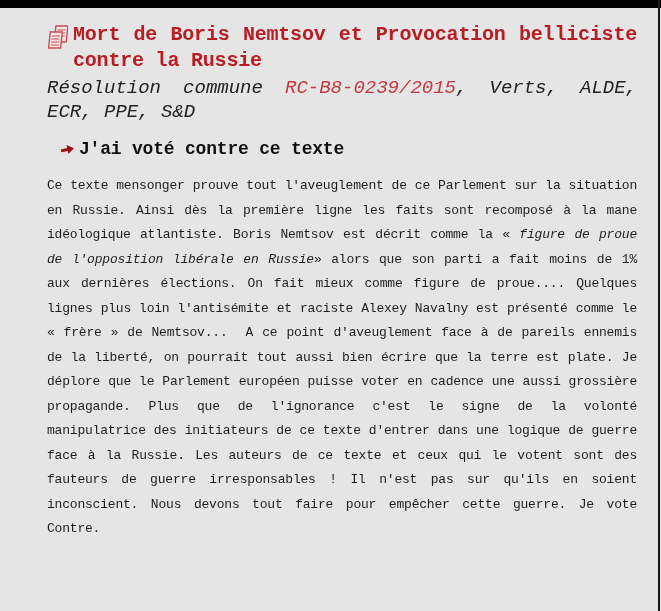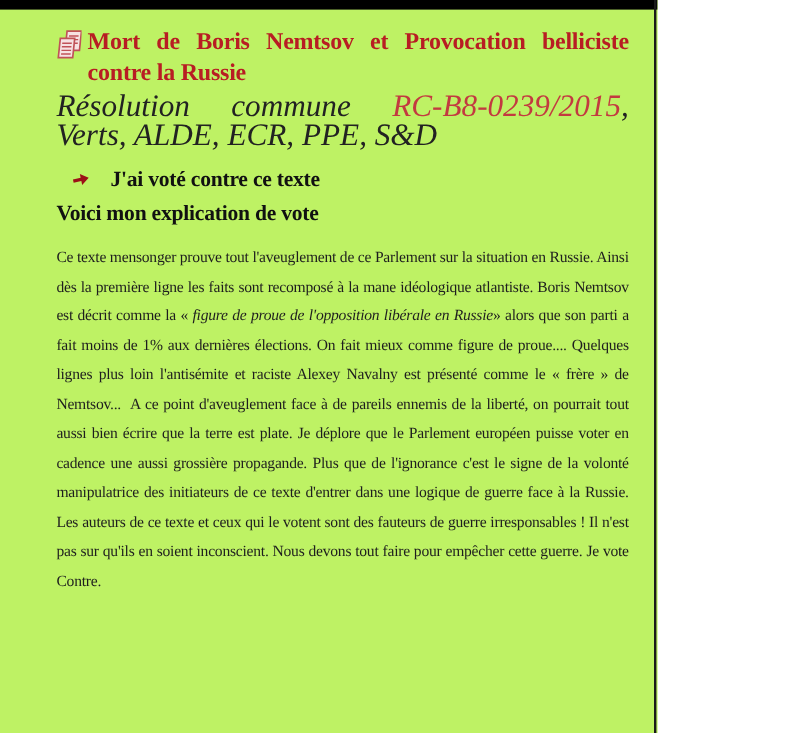--- a/index.html
+++ b/index.html
@@ -1,22 +1,22 @@
 <!DOCTYPE html>
 <html lang="fr"><head>
 <meta charset="utf-8">
 <style>
   html, body { margin: 0; padding: 0; background: #ffffff; }
   .page {
     position: relative;
-    width: 548px;
+    width: 661px;
     height: 611px;
-    background: #bef264;
+    background: #e5e5e5;
     overflow: hidden;
-    font-family: Liberation Serif, serif;
+    font-family: Liberation Mono, monospace;
     color: #1e1e1e;
   }
   .top-bar {
     position: absolute;
     top: 0; left: 0;
     width: 100%; height: 8px;
     background: #000000;
   }
   .right-border {
     position: absolute;
@@ -39,37 +39,37 @@
     line-height: 26px;
     font-weight: bold;
     letter-spacing: -0.2px;
   }
   .title-icon { flex: 0 0 auto; margin-top: 3px; }
   .title-icon svg { display: block; }
   .title-text { text-align: justify; cursor: pointer; }
   .subtitle {
     margin: 3px 0 0 0;
     font-style: italic;
-    font-size: 26px;
+    font-size: 19px;
     line-height: 23.5px;
     color: #222222;
     text-align: justify;
   }
   .doc-link {
     color: #c33a40;
     font-style: italic;
     text-decoration: none;
     cursor: pointer;
   }
   .vote-line {
     margin: 13px 0 0 0;
     padding-left: 13px;
     display: flex;
     align-items: center;
-    gap: 17px;
+    gap: 4px;
     font-weight: bold;
     font-size: 18px;
     line-height: 24px;
     color: #111111;
     letter-spacing: -0.2px;
   }
   .arrow-icon { flex: 0 0 auto; display: flex; }
   .expl-heading {
     margin: 4px 0 0 0;
     font-weight: bold;
@@ -122,18 +122,17 @@
 
     <p class="vote-line">
       <span class="arrow-icon">
         <svg width="15" height="15" viewBox="0 0 16 16" xmlns="http://www.w3.org/2000/svg">
           <polygon points="1,6.5 8,6.5 8,3 15,8 8,13 8,9.5 1,9.5" fill="#9c1117" transform="rotate(-12 8 8)"></polygon>
         </svg>
       </span>
       <span class="vote-text">J'ai voté contre ce texte</span>
     </p>
 
-    <p class="expl-heading">Voici mon explication de vote</p>
 
     <p class="body-text"><span>Ce texte mensonger prouve tout l'aveuglement de ce Parlement sur la situation en Russie. Ainsi dès la première ligne les faits sont recomposé à la mane idéologique atlantiste. Boris Nemtsov est décrit comme la «&nbsp;</span><em>figure de proue de l'opposition libérale en Russie</em><span>» alors que son parti a fait moins de 1% aux dernières élections. On fait mieux comme figure de proue.... Quelques lignes plus loin l'antisémite et raciste Alexey Navalny est présenté comme le « frère » de Nemtsov...&nbsp; A ce point d'aveuglement face à de pareils ennemis de la liberté, on pourrait tout aussi bien écrire que la terre est plate. Je déplore que le Parlement européen puisse voter en cadence une aussi grossière propagande. Plus que de l'ignorance c'est le signe de la volonté manipulatrice des initiateurs de ce texte d'entrer dans une logique de guerre face à la Russie. Les auteurs de ce texte et ceux qui le votent sont des fauteurs de guerre irresponsables ! Il n'est pas sur qu'ils en soient inconscient. Nous devons tout faire pour empêcher cette guerre. Je vote Contre.</span></p>
 
   </div>
 </div>
 
 </body></html>

